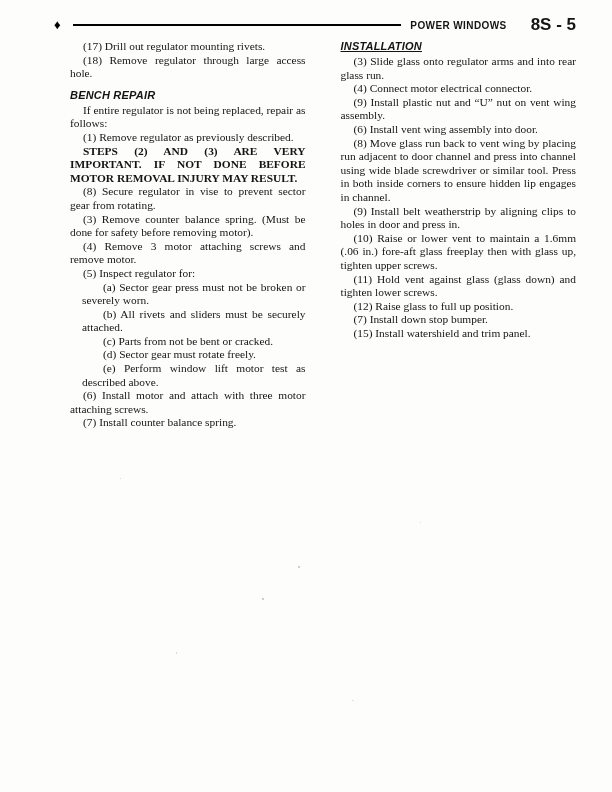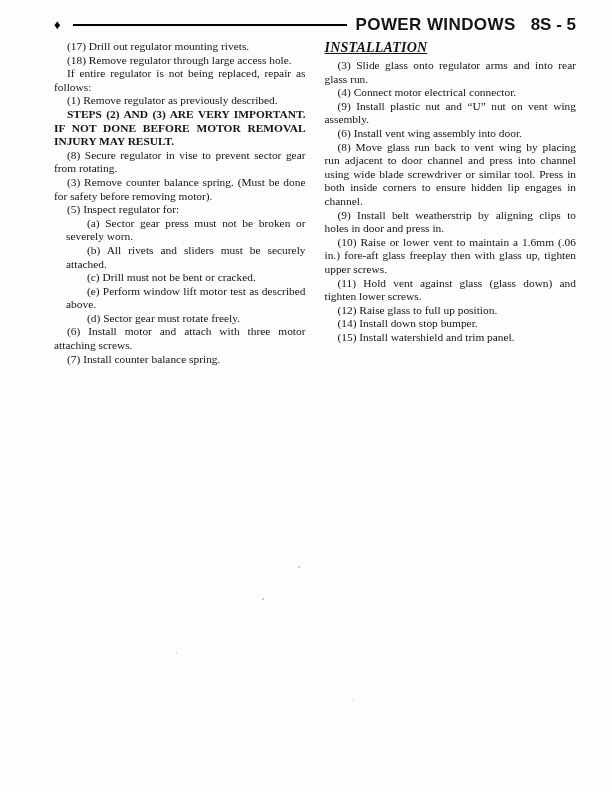--- a/index.html
+++ b/index.html
@@ -17,41 +17,41 @@
     position:absolute;top:15px;left:54px;right:36px;
     display:flex;align-items:center;
     font-family:"Liberation Sans",sans-serif;
     font-weight:bold;
   }
   .diamond{
     font-size:13px;line-height:1;color:#000;
     margin-right:12px;transform:translateY(-1px);
   }
   .header-rule{flex:1;height:2px;background:#000;margin-right:9px;}
-  .header-title{font-size:17px;letter-spacing:.4px;margin-right:15px;white-space:nowrap;}
+  .header-title{font-size:10px;letter-spacing:.4px;margin-right:24px;white-space:nowrap;}
   .header-pagenum{font-size:17px;white-space:nowrap;}
   
   .columns{
     position:absolute;top:40px;left:54px;right:36px;
     display:flex;gap:19px;
   }
-  .col{flex:1;min-width:0;}
+  .col{flex:1;min-width:0;margin-left:16px;}
   p{
     margin:0;
     font-size:11.4px;
     line-height:13.6px;
     text-align:justify;
     text-indent:13px;
   }
   p.bold{font-weight:bold;}
   p.sub{padding-left:12px;text-indent:21px;}
   .heading{
-    font-family:Liberation Serif, serif;
+    font-family:Liberation Sans, sans-serif;
     font-weight:bold;font-style:italic;
-    font-size:14px;letter-spacing:.2px;
+    font-size:11px;letter-spacing:.2px;
     margin:8px 0 3px 0;
   }
   .heading.first{margin-top:0;}
   .heading.underlined{text-decoration:underline;margin-top:0;margin-bottom:3px;}
   
   .speck{position:absolute;background:#8a8a86;border-radius:50%;opacity:.55;}
   .s1{left:298px;top:566px;width:2px;height:2px;}
   .s2{left:262px;top:598px;width:2px;height:2px;}
   .s3{left:176px;top:652px;width:1px;height:2px;opacity:.4;}
   .s4{left:420px;top:522px;width:1px;height:1px;opacity:.4;}
@@ -68,47 +68,49 @@
     <span class="header-rule"></span>
     <span class="header-title">POWER WINDOWS</span>
     <span class="header-pagenum">8S - 5</span>
   </div>
 
   <div class="columns">
 
     <div class="col">
       <p class="para">(17) Drill out regulator mounting rivets.</p>
       <p class="para">(18) Remove regulator through large access hole.</p>
+      <div class="heading">BENCH REPAIR</div>
       <p class="para">If entire regulator is not being replaced, repair as follows:</p>
       <p class="para">(1) Remove regulator as previously described.</p>
       <p class="bold">STEPS (2) AND (3) ARE VERY IMPORTANT. IF NOT DONE BEFORE MOTOR REMOVAL INJURY MAY RESULT.</p>
       <p class="para">(8) Secure regulator in vise to prevent sector gear from rotating.</p>
       <p class="para">(3) Remove counter balance spring. (Must be done for safety before removing motor).</p>
+      <p class="para">(4) Remove 3 motor attaching screws and remove motor.</p>
       <p class="para">(5) Inspect regulator for:</p>
       <p class="sub">(a) Sector gear press must not be broken or severely worn.</p>
       <p class="sub">(b) All rivets and sliders must be securely attached.</p>
-      <p class="sub">(c) Drill must not be bent or cracked.</p>
+      <p class="sub">(c) Parts from not be bent or cracked.</p>
+      <p class="sub">(d) Sector gear must rotate freely.</p>
       <p class="sub">(e) Perform window lift motor test as described above.</p>
-      <p class="sub">(d) Sector gear must rotate freely.</p>
       <p class="para">(6) Install motor and attach with three motor attaching screws.</p>
       <p class="para">(7) Install counter balance spring.</p>
     </div>
 
     <div class="col">
       <div class="heading underlined first">INSTALLATION</div>
       <p class="para">(3) Slide glass onto regulator arms and into rear glass run.</p>
       <p class="para">(4) Connect motor electrical connector.</p>
       <p class="para">(9) Install plastic nut and “U” nut on vent wing assembly.</p>
       <p class="para">(6) Install vent wing assembly into door.</p>
       <p class="para">(8) Move glass run back to vent wing by placing run adjacent to door channel and press into channel using wide blade screwdriver or similar tool. Press in both inside corners to ensure hidden lip engages in channel.</p>
       <p class="para">(9) Install belt weatherstrip by aligning clips to holes in door and press in.</p>
       <p class="para">(10) Raise or lower vent to maintain a 1.6mm (.06 in.) fore-aft glass freeplay then with glass up, tighten upper screws.</p>
       <p class="para">(11) Hold vent against glass (glass down) and tighten lower screws.</p>
       <p class="para">(12) Raise glass to full up position.</p>
-      <p class="para">(14) Install down stop bumper.</p>
+      <p class="para">(7) Install down stop bumper.</p>
       <p class="para">(15) Install watershield and trim panel.</p>
     </div>
 
   </div>
 
   <div>
     <span class="speck s1"></span>
     <span class="speck s2"></span>
     <span class="speck s3"></span>
     <span class="speck s4"></span>

